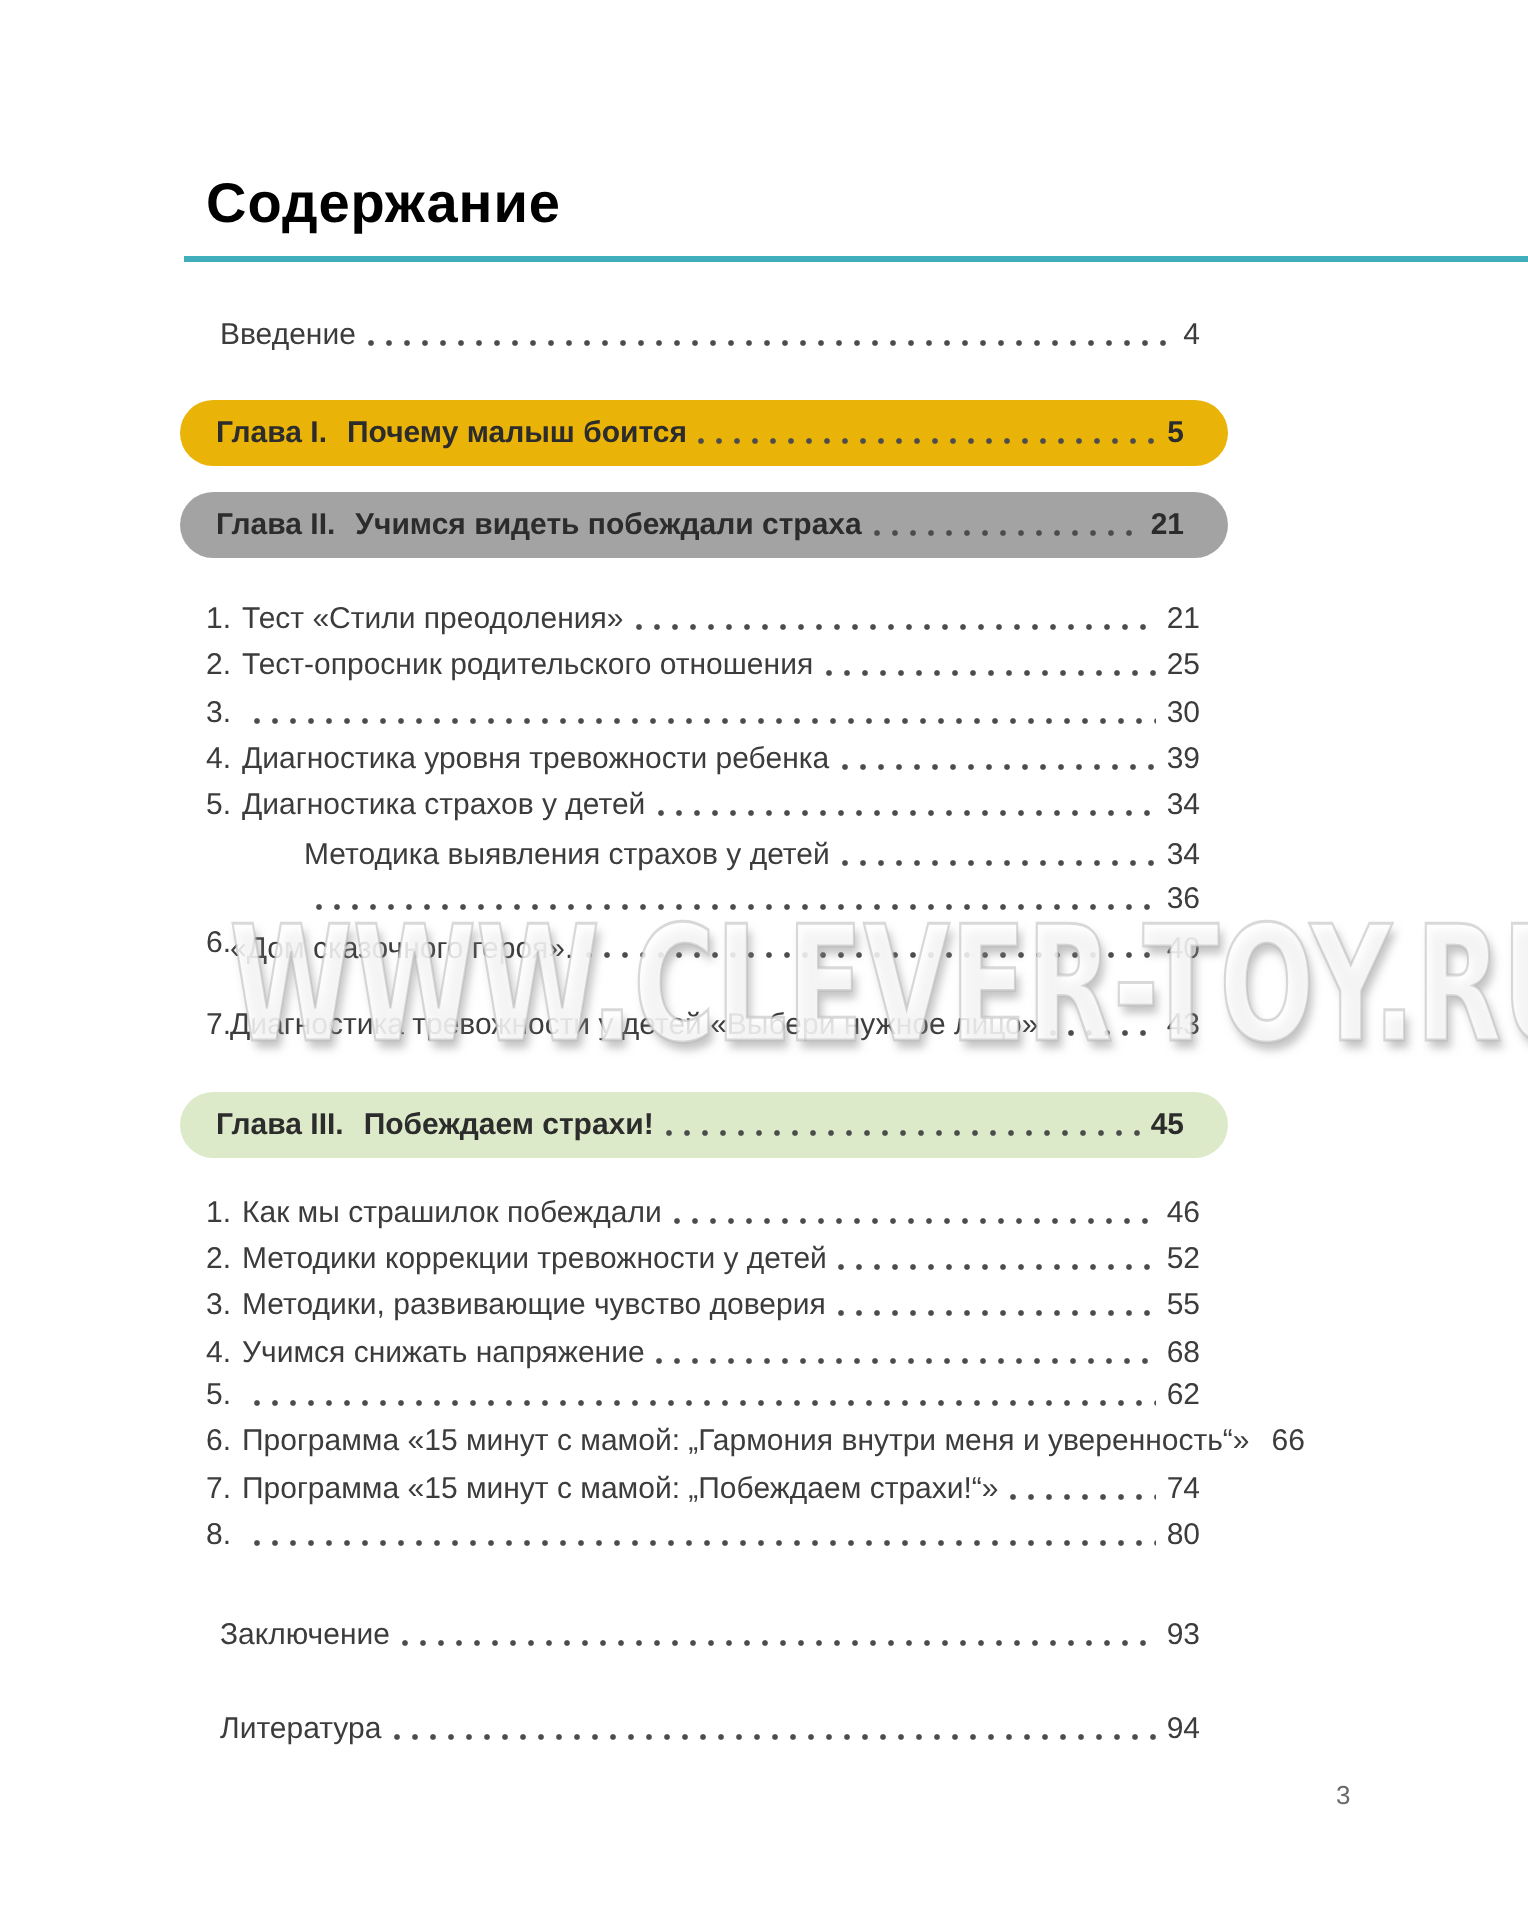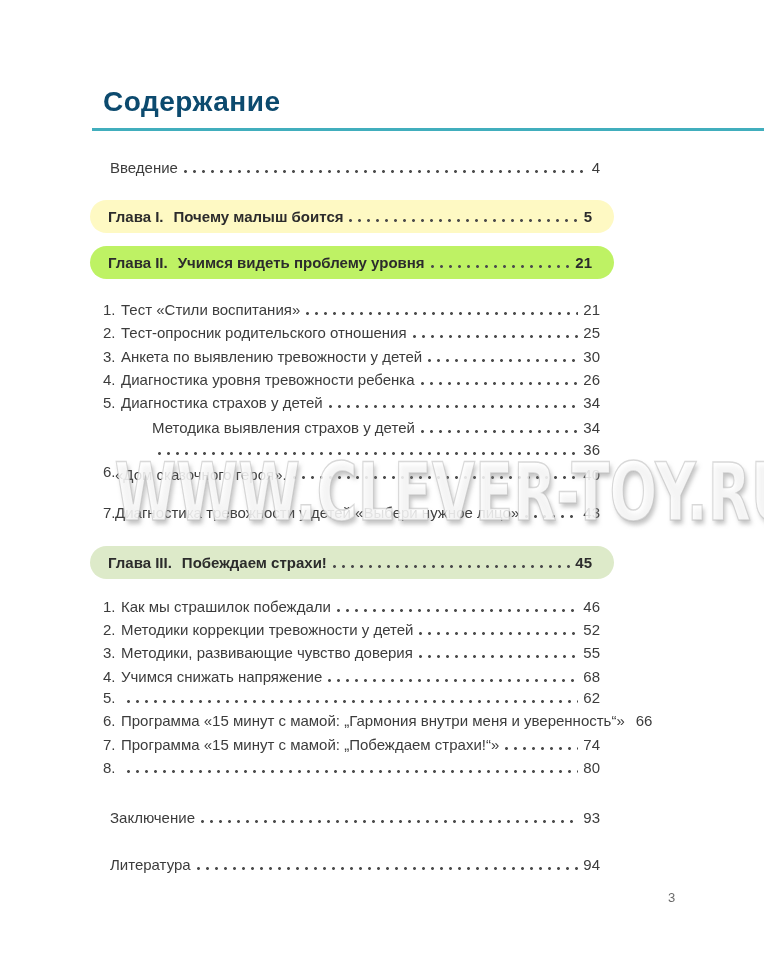--- a/index.html
+++ b/index.html
@@ -6,21 +6,21 @@
   .sheet{
     position:relative;
     width:764px;height:960px;
     background:#ffffff;
     overflow:hidden;
     font-family:"Liberation Sans","DejaVu Sans",sans-serif;
     color:#3c3c3c;
   }
   .title{
     position:absolute;top:86px;left:103px;margin:0;
-    font-size:28px;font-weight:bold;color:#0c4a6e;
+    font-size:28px;font-weight:bold;color:#000000;
     letter-spacing:0.5px;
   }
   .rule{
     position:absolute;top:128px;left:92px;right:0;
     height:3px;background:#41aebd;
   }
   .entry{
     position:absolute;left:110px;right:164px;
     height:20px;display:flex;align-items:center;
     font-size:15px;line-height:20px;color:#3c3c3c;
@@ -36,22 +36,22 @@
     background-position:left 12px;
   }
   .pg{flex:none;}
   .chapter{
     position:absolute;left:90px;right:150px;height:33px;
     border-radius:17px;display:flex;align-items:center;
     padding:0 22px 0 18px;box-sizing:border-box;
     font-size:15px;font-weight:bold;color:#2c2c2c;
   }
   .chapter .dots{height:20px;}
-  .chapter.pink{background:#fef9c3;}
-  .chapter.lavender{background:#bef264;justify-content:flex-end;}
+  .chapter.pink{background:#eab308;}
+  .chapter.lavender{background:#a3a3a3;justify-content:flex-end;}
   .chapter.green{background:#ddeac9;text-align:right;}
   .ch-prefix{flex:none;margin-right:10px;white-space:nowrap;}
   .two-line{
     position:absolute;left:103px;right:164px;top:462px;
     display:flex;font-size:15px;line-height:19px;color:#3c3c3c;
   }
   .two-line .wrap{flex:1 1 auto;min-width:0;}
   .two-line .num{width:12px;}
   .two-line .cont-row{display:flex;align-items:center;height:20px;margin-top:2px;}
   .watermark{
@@ -86,48 +86,47 @@
 
   <div class="chapter pink" style="top:200px">
     <span class="ch-prefix">Глава I.</span>
     <span class="lbl">Почему малыш боится</span>
     <span class="dots"></span>
     <span class="pg">5</span>
   </div>
 
   <div class="chapter lavender" style="top:246px">
     <span class="ch-prefix">Глава II.</span>
-    <span class="lbl">Учимся видеть проблему уровня</span>
+    <span class="lbl">Учимся видеть побеждали страха</span>
     <span class="dots"></span>
     <span class="pg">21</span>
   </div>
 
   <div class="entry numbered" style="top:300px">
     <span class="num">1.</span>
-    <span class="lbl">Тест «Стили воспитания»</span>
+    <span class="lbl">Тест «Стили преодоления»</span>
     <span class="dots"></span>
     <span class="pg">21</span>
   </div>
   <div class="entry numbered" style="top:323px">
     <span class="num">2.</span>
     <span class="lbl">Тест-опросник родительского отношения</span>
     <span class="dots"></span>
     <span class="pg">25</span>
   </div>
   <div class="entry numbered" style="top:347px">
     <span class="num">3.</span>
-    <span class="lbl">Анкета по выявлению тревожности у детей</span>
     <span class="dots"></span>
     <span class="pg">30</span>
   </div>
   <div class="entry numbered" style="top:370px">
     <span class="num">4.</span>
     <span class="lbl">Диагностика уровня тревожности ребенка</span>
     <span class="dots"></span>
-    <span class="pg">26</span>
+    <span class="pg">39</span>
   </div>
   <div class="entry numbered" style="top:393px">
     <span class="num">5.</span>
     <span class="lbl">Диагностика страхов у детей</span>
     <span class="dots"></span>
     <span class="pg">34</span>
   </div>
 
   <div class="entry subitem" style="top:418px">
     <span class="lbl">Методика выявления страхов у детей</span>

